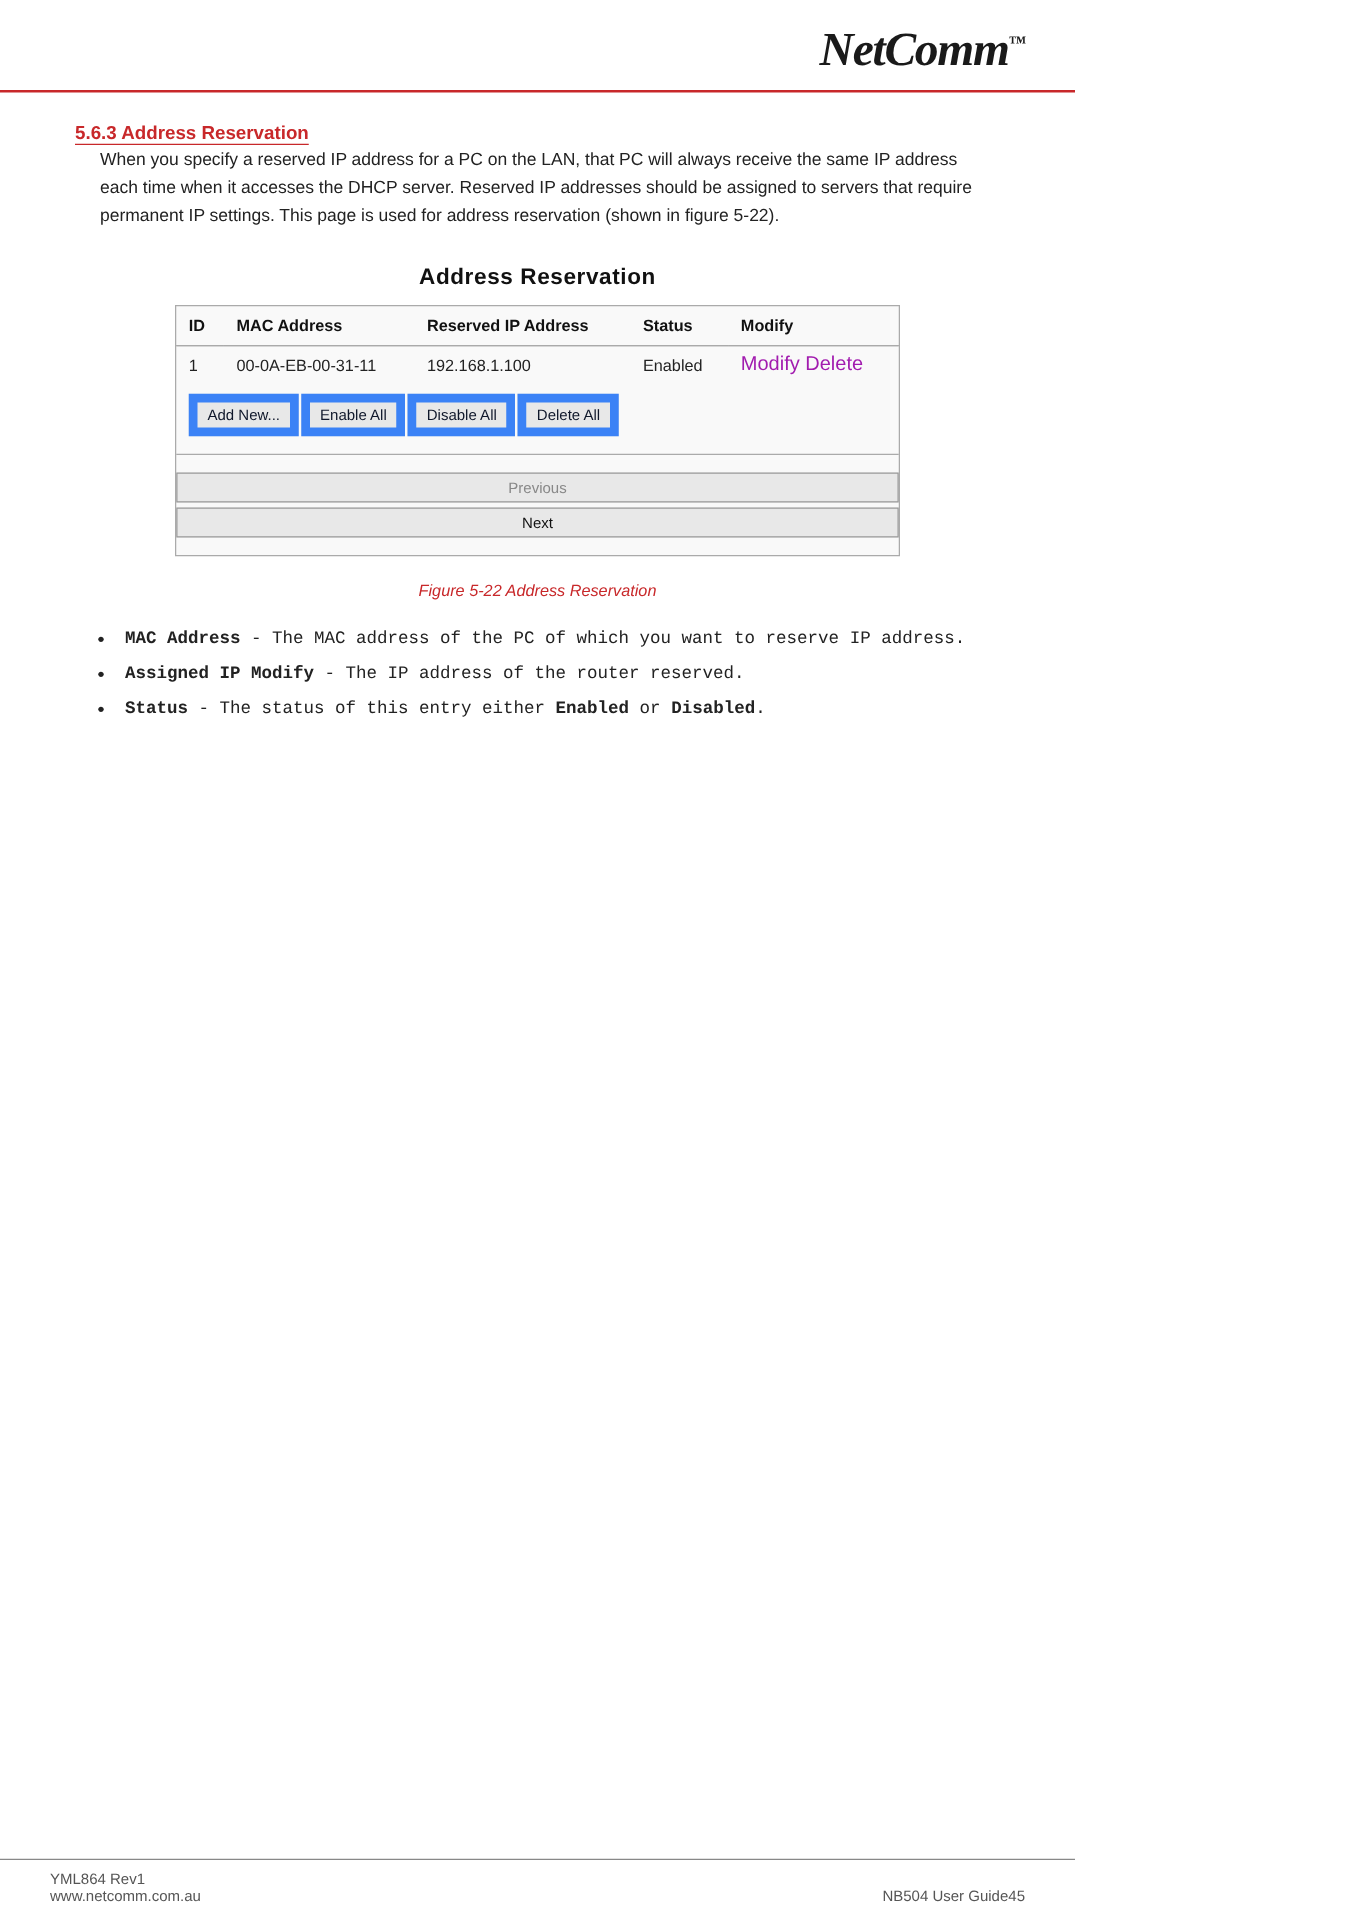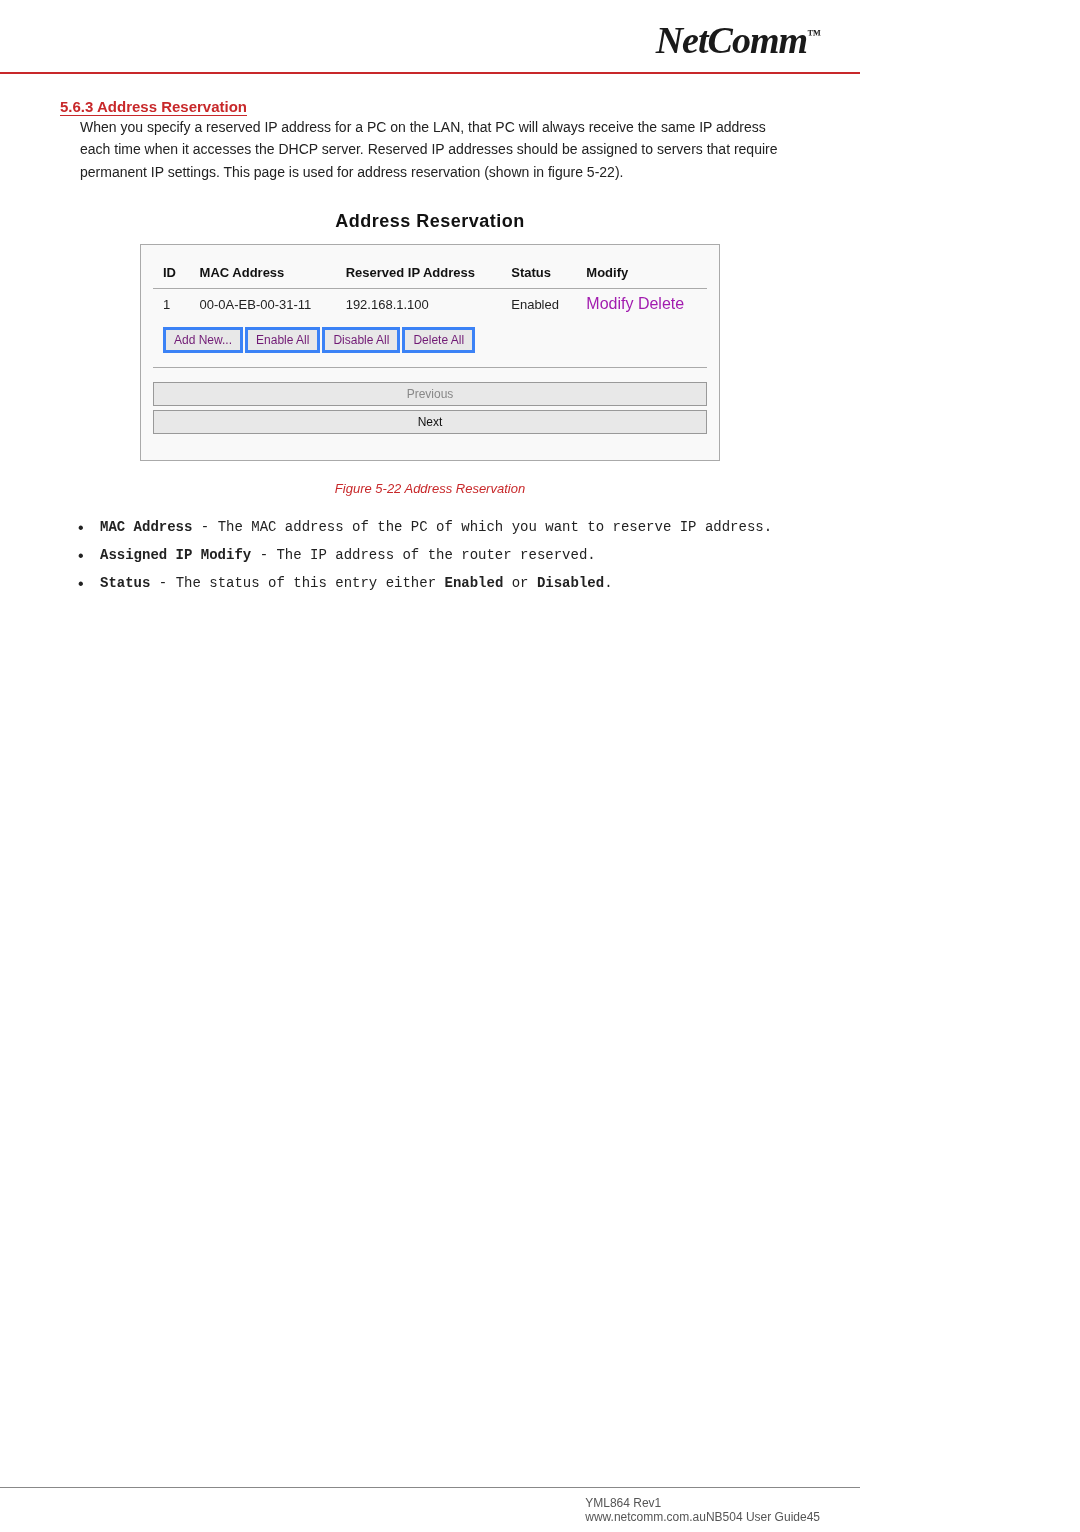--- a/index.html
+++ b/index.html
@@ -83,21 +83,21 @@
       font-weight: bold;
       text-align: center;
       margin-bottom: 12px;
       color: #111;
       letter-spacing: 0.5px;
     }
 
     .panel-box {
       border: 1px solid #aaa;
       background: #f9f9f9;
-      padding: 12px;
+      padding: 0;
     }
 
     
     .reservation-table {
       width: 100%;
       border-collapse: collapse;
       font-size: 13px;
     }
 
     .reservation-table thead tr {
@@ -128,25 +128,25 @@
     
     .action-buttons {
       padding: 8px 10px 10px 10px;
       display: flex;
       gap: 2px;
       flex-wrap: wrap;
     }
 
     .action-btn {
       background: #e8e8e8;
-      border: 3px solid #3b82f6;
+      border: 7px solid #3b82f6;
       padding: 3px 8px;
       font-size: 12px;
       cursor: pointer;
-      color: #701a75;
+      color: #0f172a;
     }
 
     
     .panel-divider {
       border: none;
       border-top: 1px solid #aaa;
       margin: 4px 0;
     }
 
     
@@ -214,21 +214,21 @@
     }
 
     
     .footer {
       position: absolute;
       bottom: 0;
       left: 0;
       right: 0;
       border-top: 1px solid #888;
       display: flex;
-      justify-content: flex-end;
+      justify-content: space-between;
       padding: 8px 40px;
       font-size: 12px;
       color: #555;
     }
 
     .footer-left {
       display: flex;
       flex-direction: column;
     }
 

